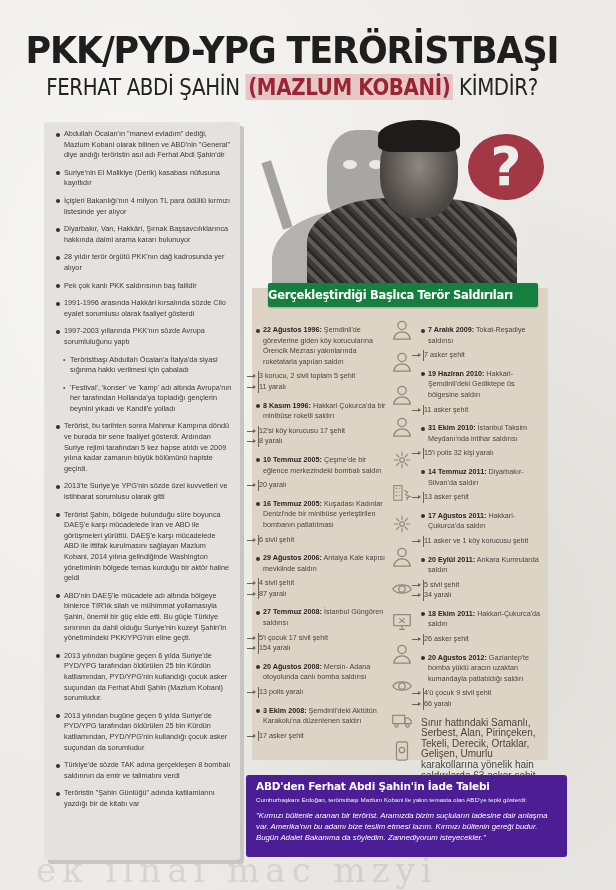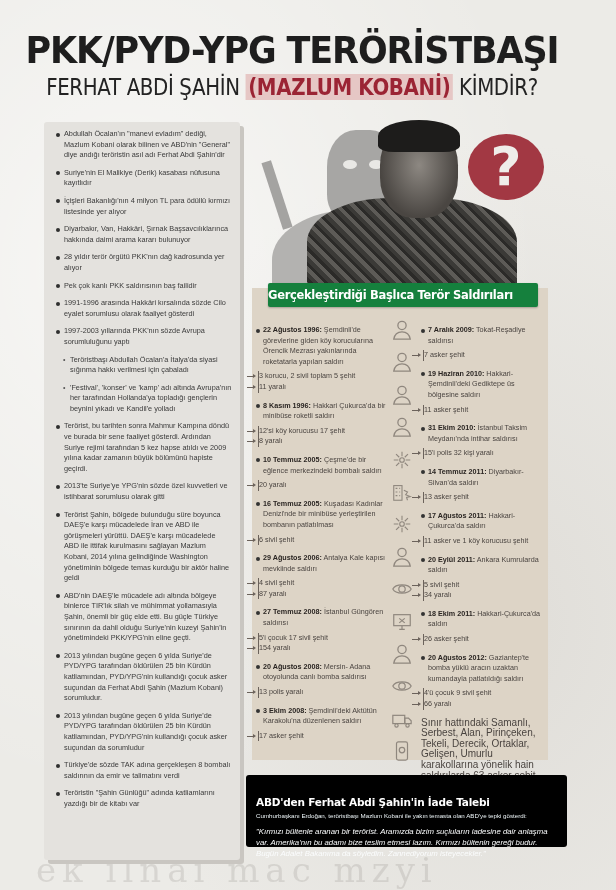--- a/index.html
+++ b/index.html
@@ -148,22 +148,22 @@
 
   .icon-col { position: absolute; left: 387px; top: 318px; width: 30px; }
   .icon-col .ic {
     width: 24px; height: 24px; margin-bottom: 8.4px; margin-left: 3px;
     display: flex; align-items: center; justify-content: center;
   }
   .icon-col svg { width: 22px; height: 22px; }
 
   
   .blue-box {
-    position: absolute; left: 246px; top: 775px; width: 321px; height: 72px;
-    background: #000000; border-radius: 3px; padding: 20px 10px;
+    position: absolute; left: 246px; top: 775px; width: 321px; height: 82px;
+    background: #4c1d95; border-radius: 3px; padding: 4px 10px;
     color: #fff;
   }
   .blue-title {
     font-family: "DejaVu Sans", sans-serif; font-weight: bold; font-size: 10.5px;
     line-height: 14px; letter-spacing: -0.2px;
   }
   .blue-intro { font-size: 6.2px; line-height: 10px; margin-top: 2px; color: #eef6f9; }
   .blue-quote { font-size: 7.8px; line-height: 11px; font-style: italic; margin-top: 5px; color: #fbfdfe; }
 </style>
 </head>

